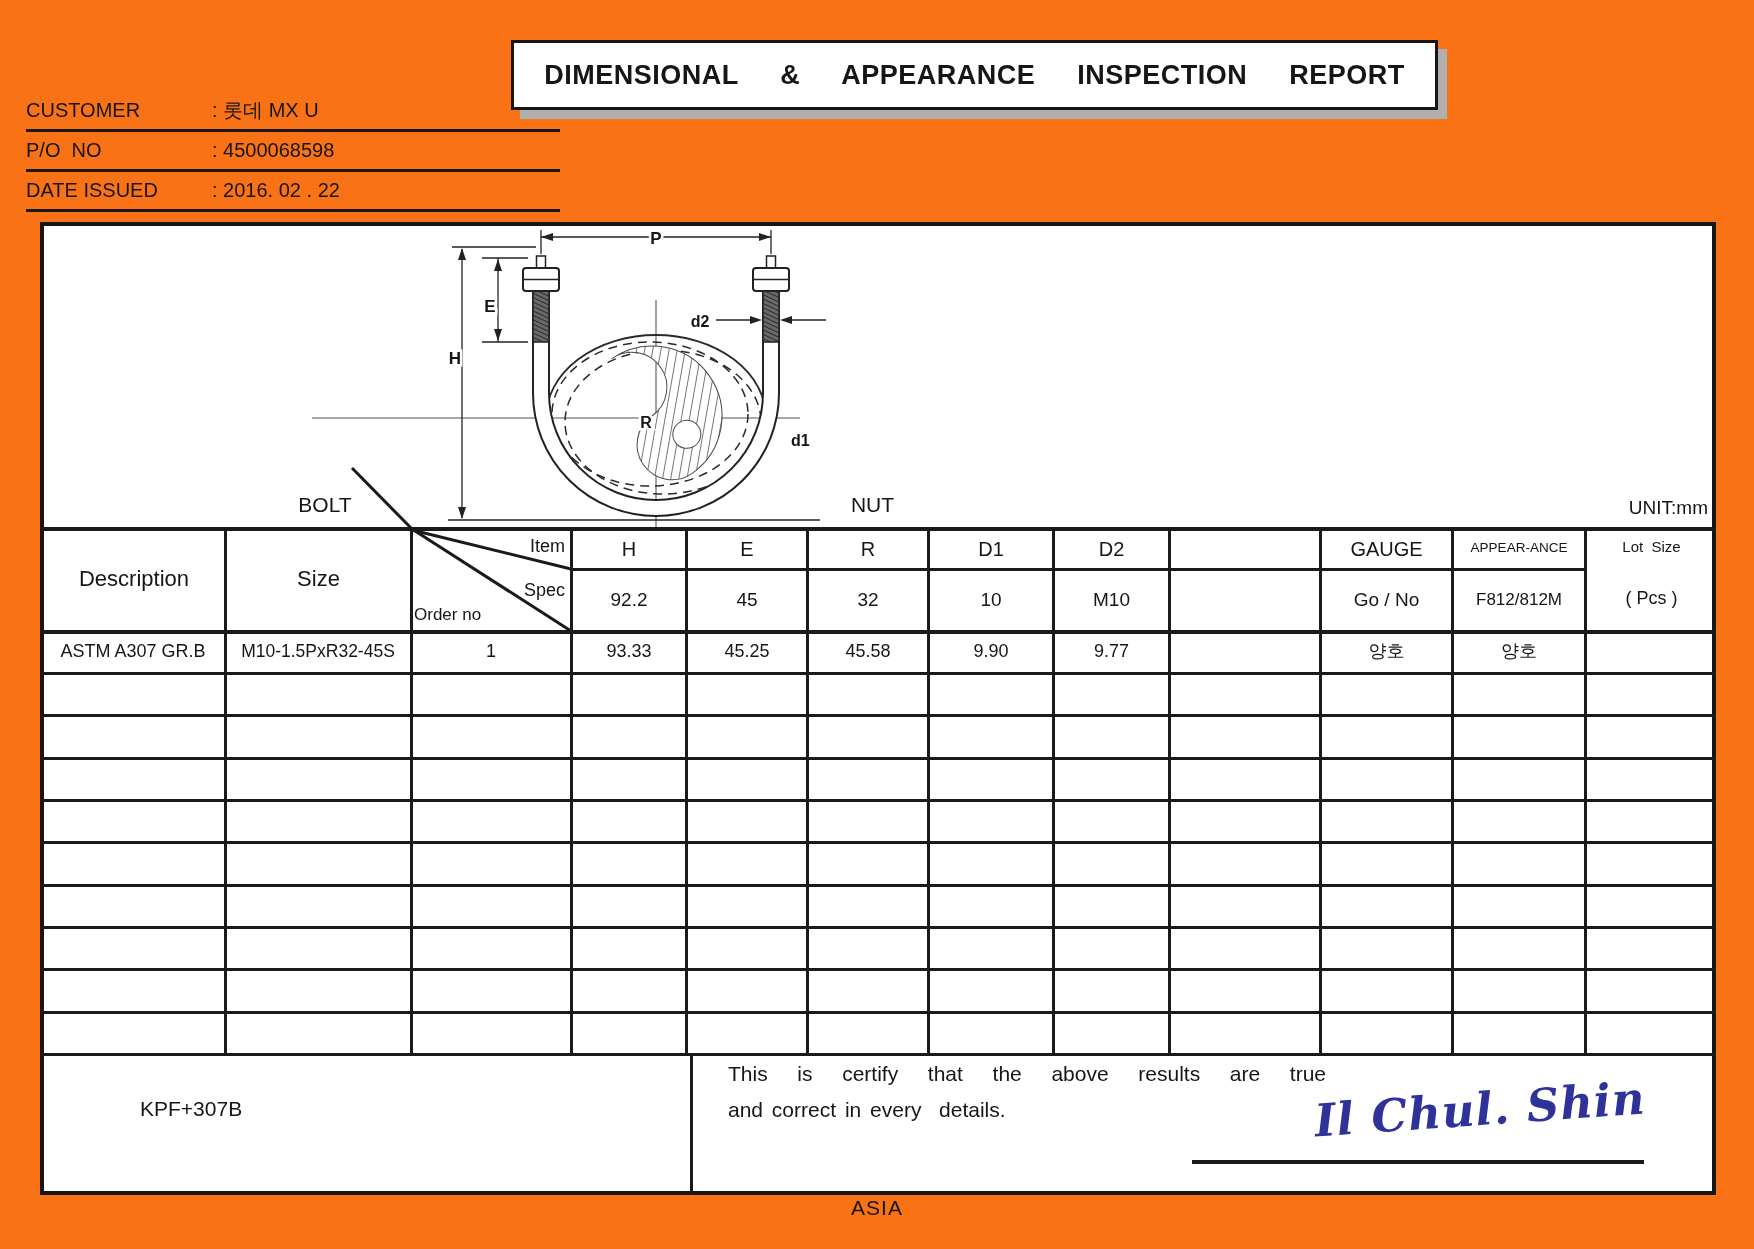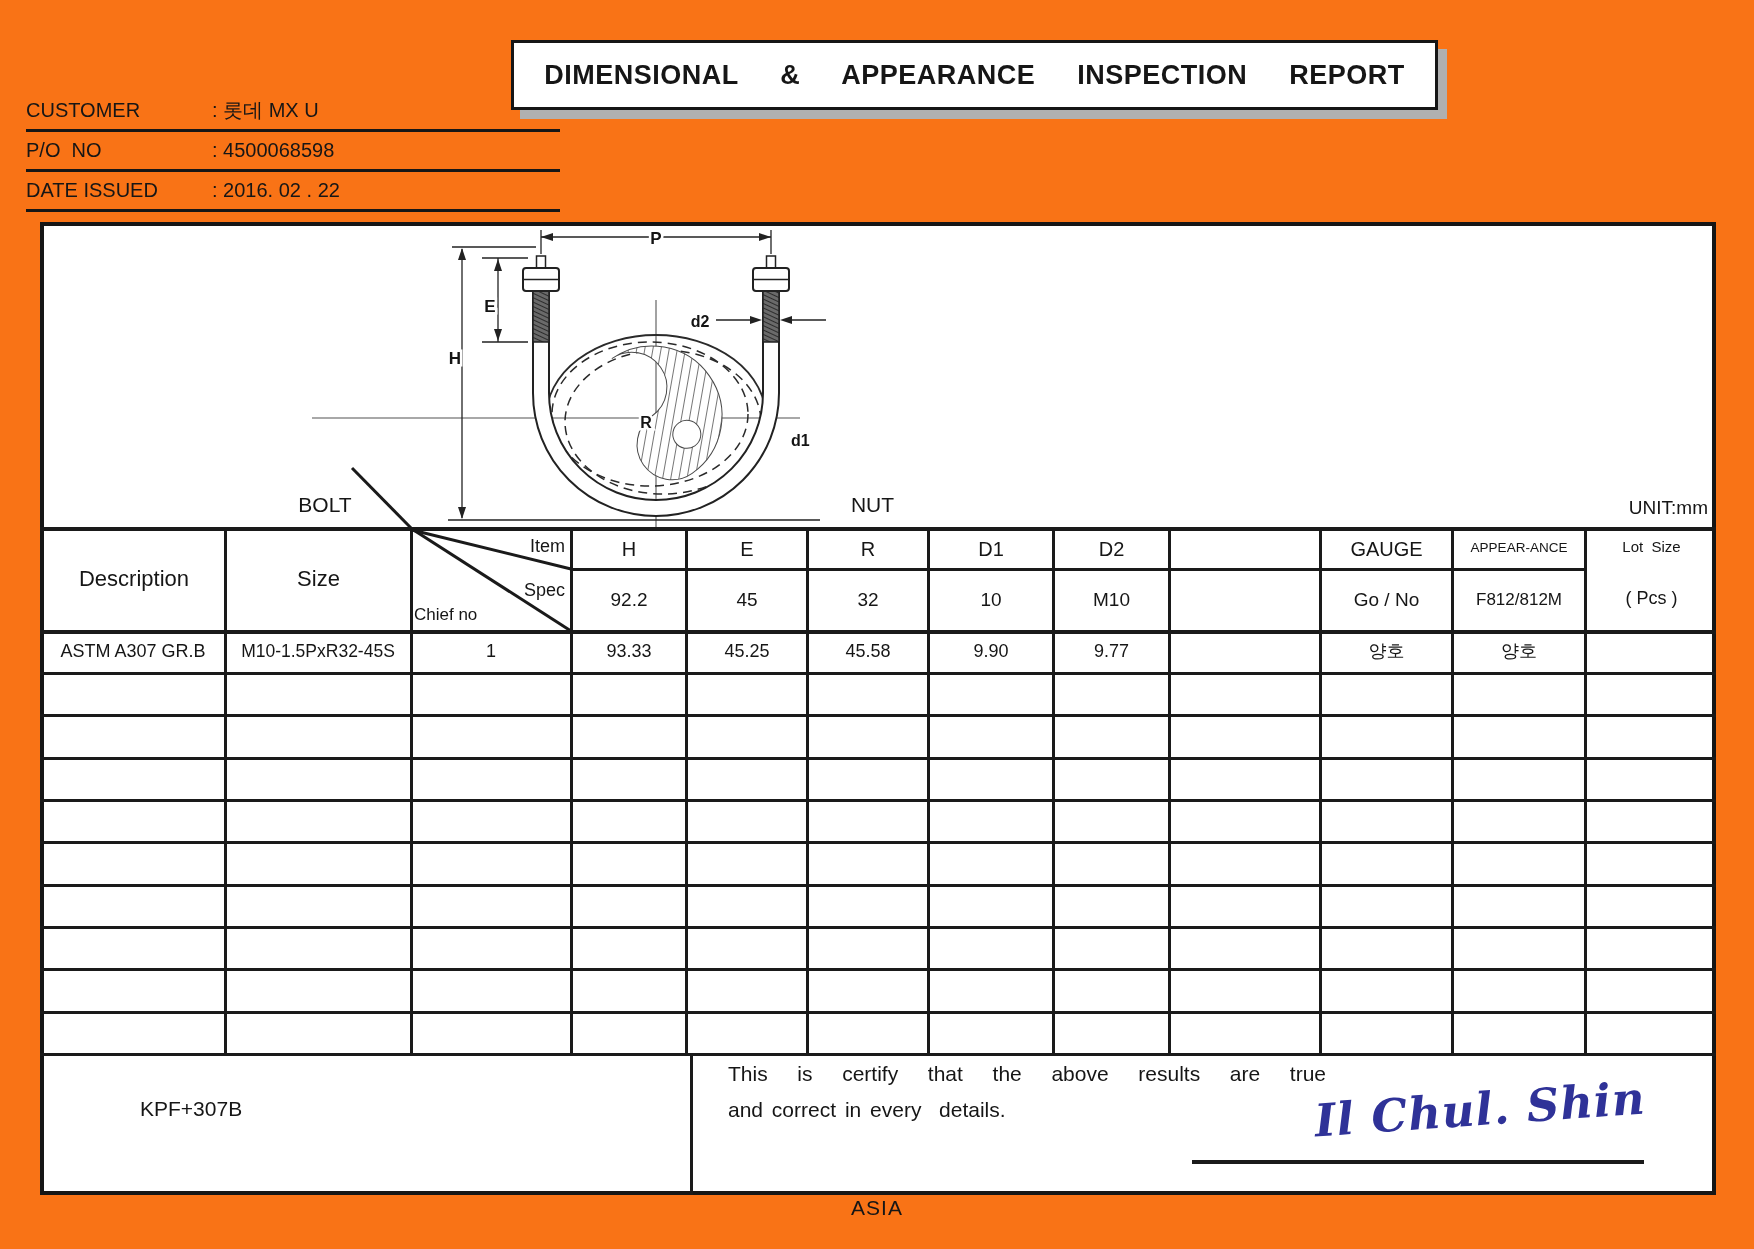--- a/index.html
+++ b/index.html
@@ -152,21 +152,21 @@
   <svg class="abs" style="left:340px;top:460px;" width="240" height="180" viewBox="340 460 240 180">
     <line x1="352" y1="468" x2="412" y2="529" stroke="#1a1a1a" stroke-width="3"></line>
     <line x1="412" y1="529" x2="571" y2="631" stroke="#1a1a1a" stroke-width="3"></line>
     <line x1="412" y1="530" x2="571" y2="569" stroke="#1a1a1a" stroke-width="3"></line>
   </svg>
 
   <div class="cell" style="left:227px;top:531px;width:183px;height:96px;font-size:22px;">Size</div>
   <div class="cell" style="left:44px;top:531px;width:180px;height:96px;font-size:22px;">Description</div>
   <div class="cell r" style="left:455px;top:531px;width:110px;height:32px;font-size:18px;padding-right:4px;">Item</div>
   <div class="cell r" style="left:455px;top:576px;width:110px;height:30px;font-size:18px;padding-right:4px;">Spec</div>
-  <div class="cell l" style="left:414px;top:601px;width:125px;height:28px;font-size:17px;">Chief no</div>
+  <div class="cell l" style="left:414px;top:601px;width:125px;height:28px;font-size:17px;">Order no</div>
   <div class="cell" style="left:573px;top:529px;width:112px;height:39px;font-size:20px;">H</div>
   <div class="cell" style="left:688px;top:529px;width:118px;height:39px;font-size:20px;">E</div>
   <div class="cell" style="left:809px;top:529px;width:118px;height:39px;font-size:20px;">R</div>
   <div class="cell" style="left:930px;top:529px;width:122px;height:39px;font-size:20px;">D1</div>
   <div class="cell" style="left:1055px;top:529px;width:113px;height:39px;font-size:20px;">D2</div>
   <div class="cell" style="left:1171px;top:529px;width:145px;height:39px;font-size:20px;"></div>
   <div class="cell" style="left:1322px;top:529px;width:129px;height:39px;font-size:20px;">GAUGE</div>
   <div class="cell" style="left:1454px;top:529px;width:130px;height:39px;font-size:13.5px;">APPEAR-ANCE</div>
   <div class="cell" style="left:1587px;top:533px;width:129px;height:28px;font-size:15px;">Lot  Size</div>
   <div class="cell" style="left:1587px;top:582px;width:129px;height:34px;font-size:18px;">( Pcs )</div>

